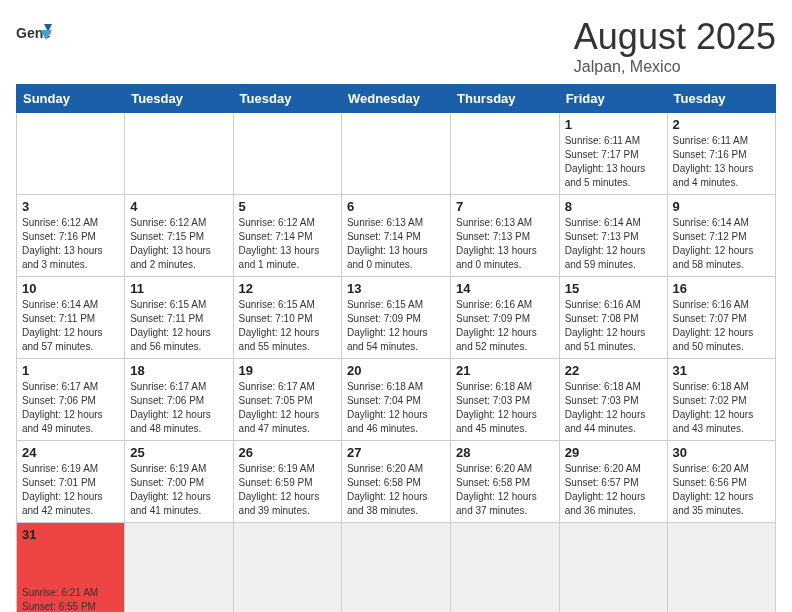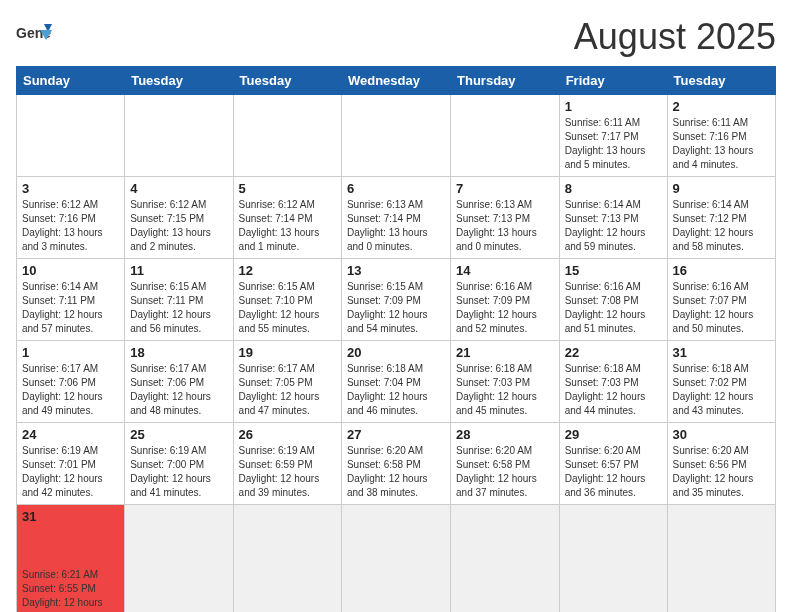--- a/index.html
+++ b/index.html
@@ -93,20 +93,21 @@
 <div class="header">
   <div class="logo">
     <svg class="logo-icon" viewBox="0 0 36 36">
       <text x="0" y="22" font-size="14" font-weight="bold" fill="#333">General</text>
       <polygon points="28,8 36,8 32,16" fill="#1a5fa8"></polygon>
       <polygon points="24,14 36,14 30,24" fill="#4a9fd4"></polygon>
     </svg>
   </div>
   <div class="title-block">
     <div class="month-title">August 2025</div>
+    <div class="subtitle">Jalpan, Mexico</div>
   </div>
 </div>
 
 <table class="calendar">
   <thead>
     <tr>
     <th>Sunday</th>
         <th>Tuesday</th>
         <th>Tuesday</th>
         <th>Wednesday</th>

